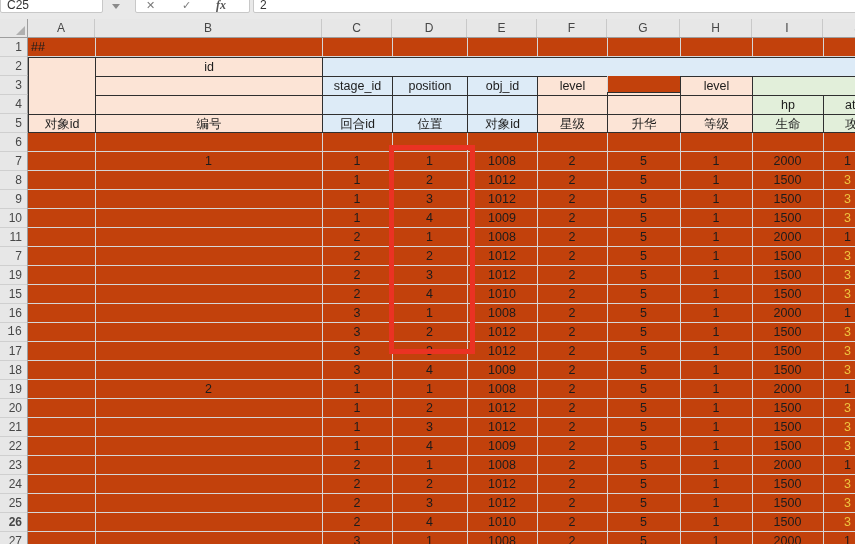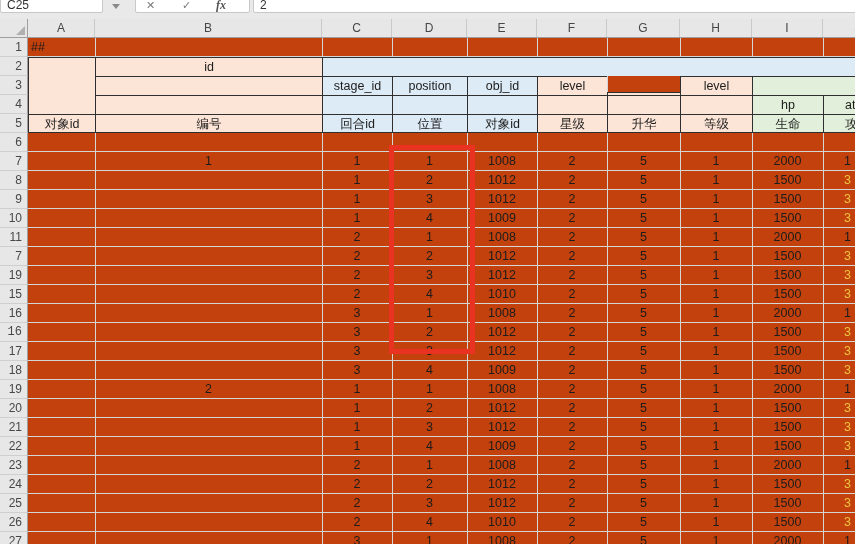--- a/index.html
+++ b/index.html
@@ -100,21 +100,21 @@
       <div class="rowhead" style="top: 323px; height: 19px; font-family: Liberation Mono, monospace;">16</div>
       <div class="rowhead" style="top: 342px; height: 19px;">17</div>
       <div class="rowhead" style="top: 361px; height: 19px;">18</div>
       <div class="rowhead" style="top: 380px; height: 19px;">19</div>
       <div class="rowhead" style="top: 399px; height: 19px;">20</div>
       <div class="rowhead" style="top: 418px; height: 19px;">21</div>
       <div class="rowhead" style="top: 437px; height: 19px;">22</div>
       <div class="rowhead" style="top: 456px; height: 19px;">23</div>
       <div class="rowhead" style="top: 475px; height: 19px;">24</div>
       <div class="rowhead" style="top: 494px; height: 19px;">25</div>
-      <div class="rowhead" style="top: 513px; height: 19px;">26</div>
+      <div class="rowhead" style="top: 513px; height: 19px; font-weight: bold;">26</div>
       <div class="rowhead" style="top: 532px; height: 19px;">27</div>
       <div class="vline" style="left: 95px; top: 38px; height: 506px;"></div>
       <div class="vline" style="left: 322px; top: 38px; height: 506px;"></div>
       <div class="vline" style="left: 392px; top: 38px; height: 506px;"></div>
       <div class="vline" style="left: 467px; top: 38px; height: 506px;"></div>
       <div class="vline" style="left: 537px; top: 38px; height: 506px;"></div>
       <div class="vline" style="left: 607px; top: 38px; height: 506px;"></div>
       <div class="vline" style="left: 680px; top: 38px; height: 506px;"></div>
       <div class="vline" style="left: 752px; top: 38px; height: 506px;"></div>
       <div class="vline" style="left: 823px; top: 38px; height: 506px;"></div>

